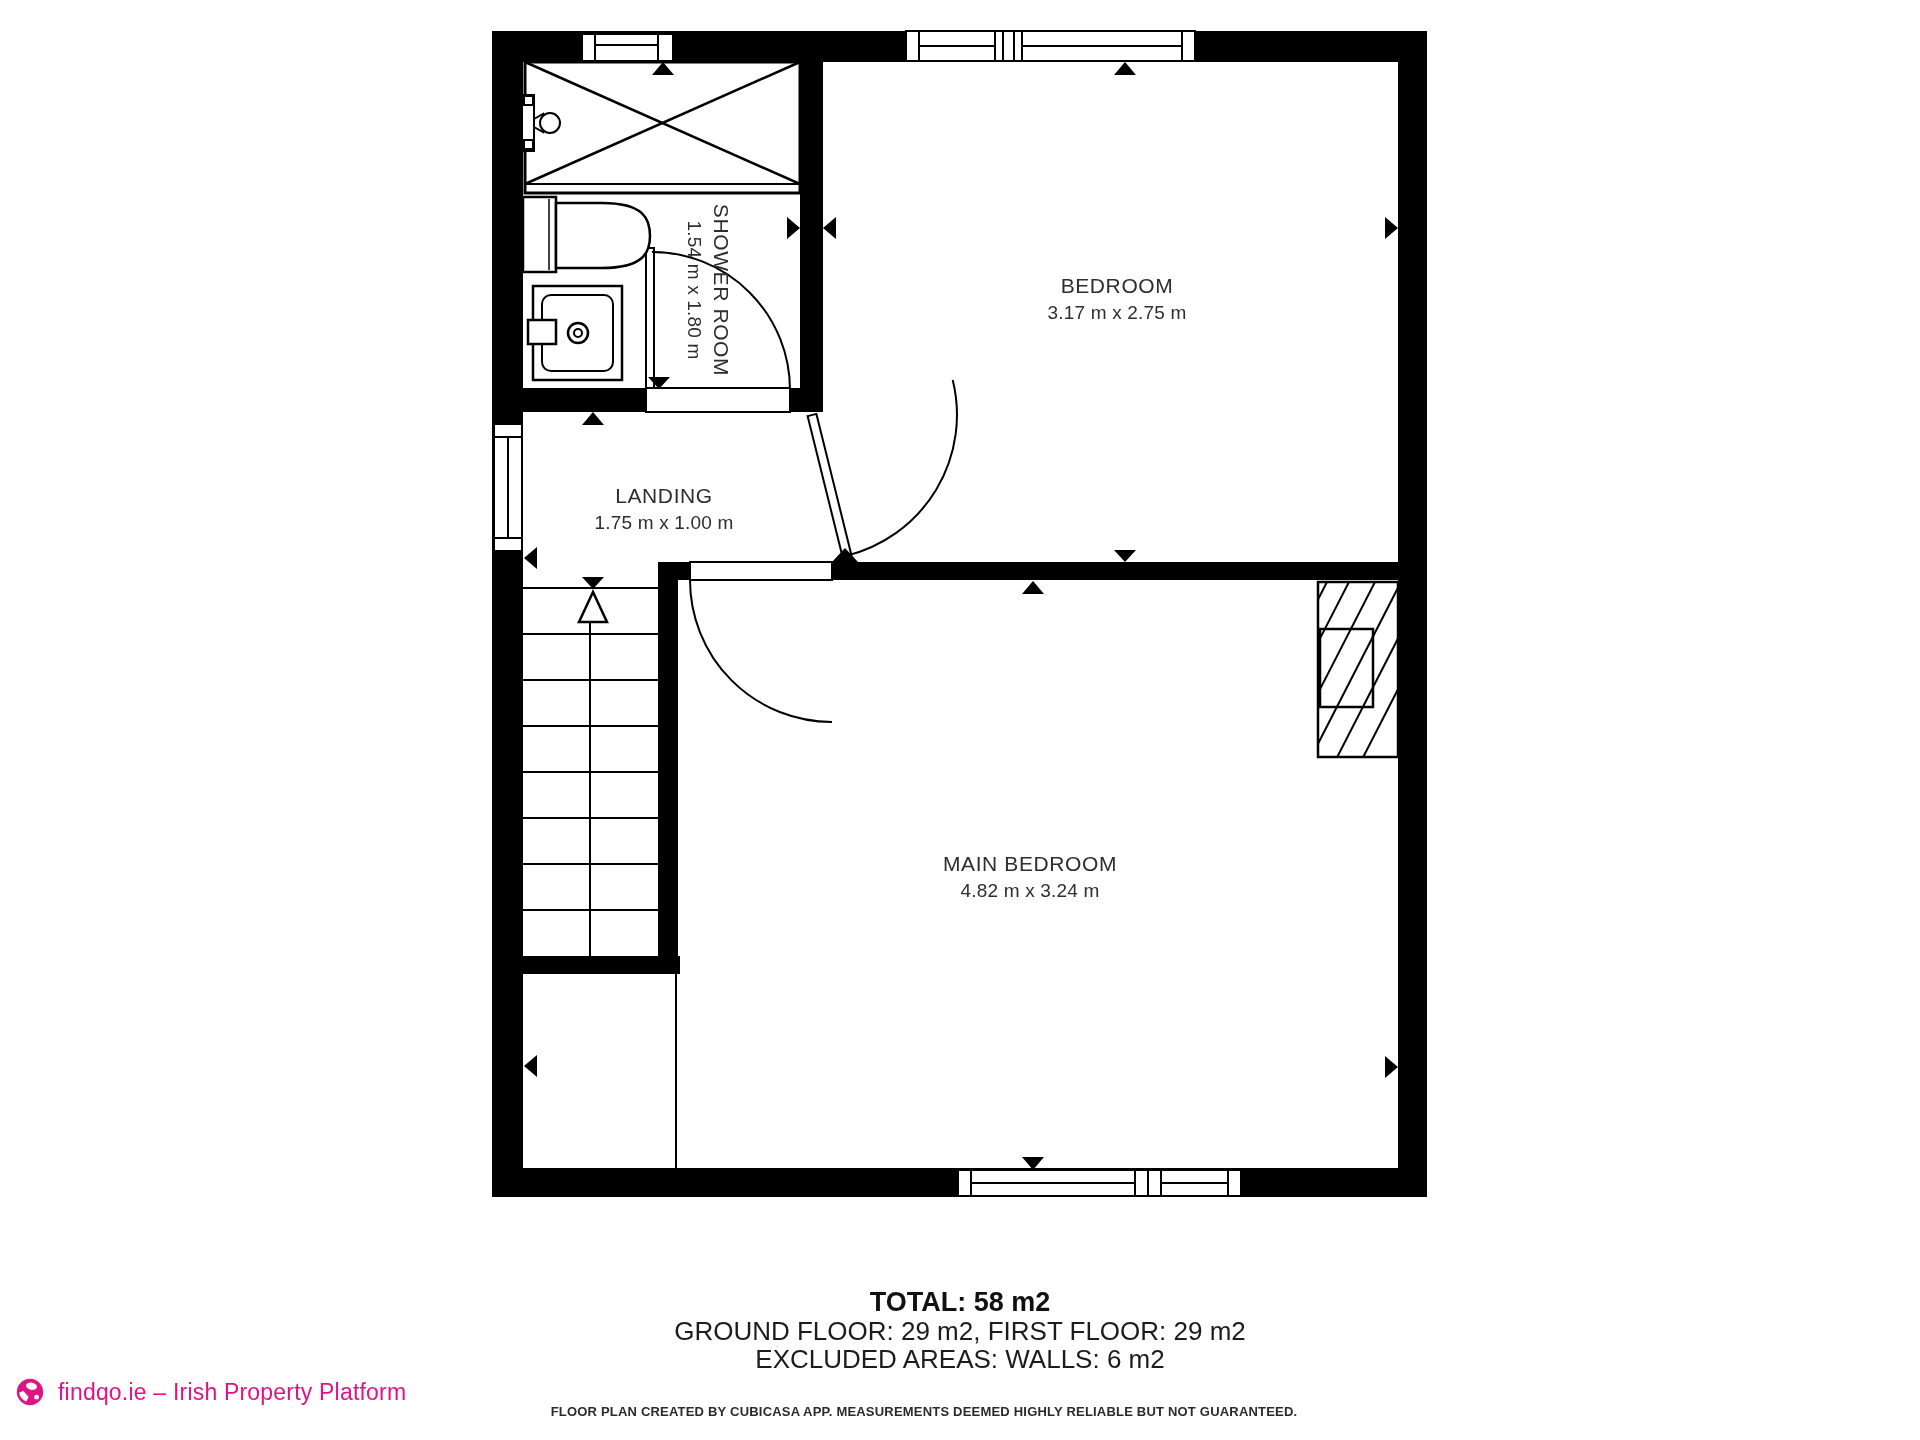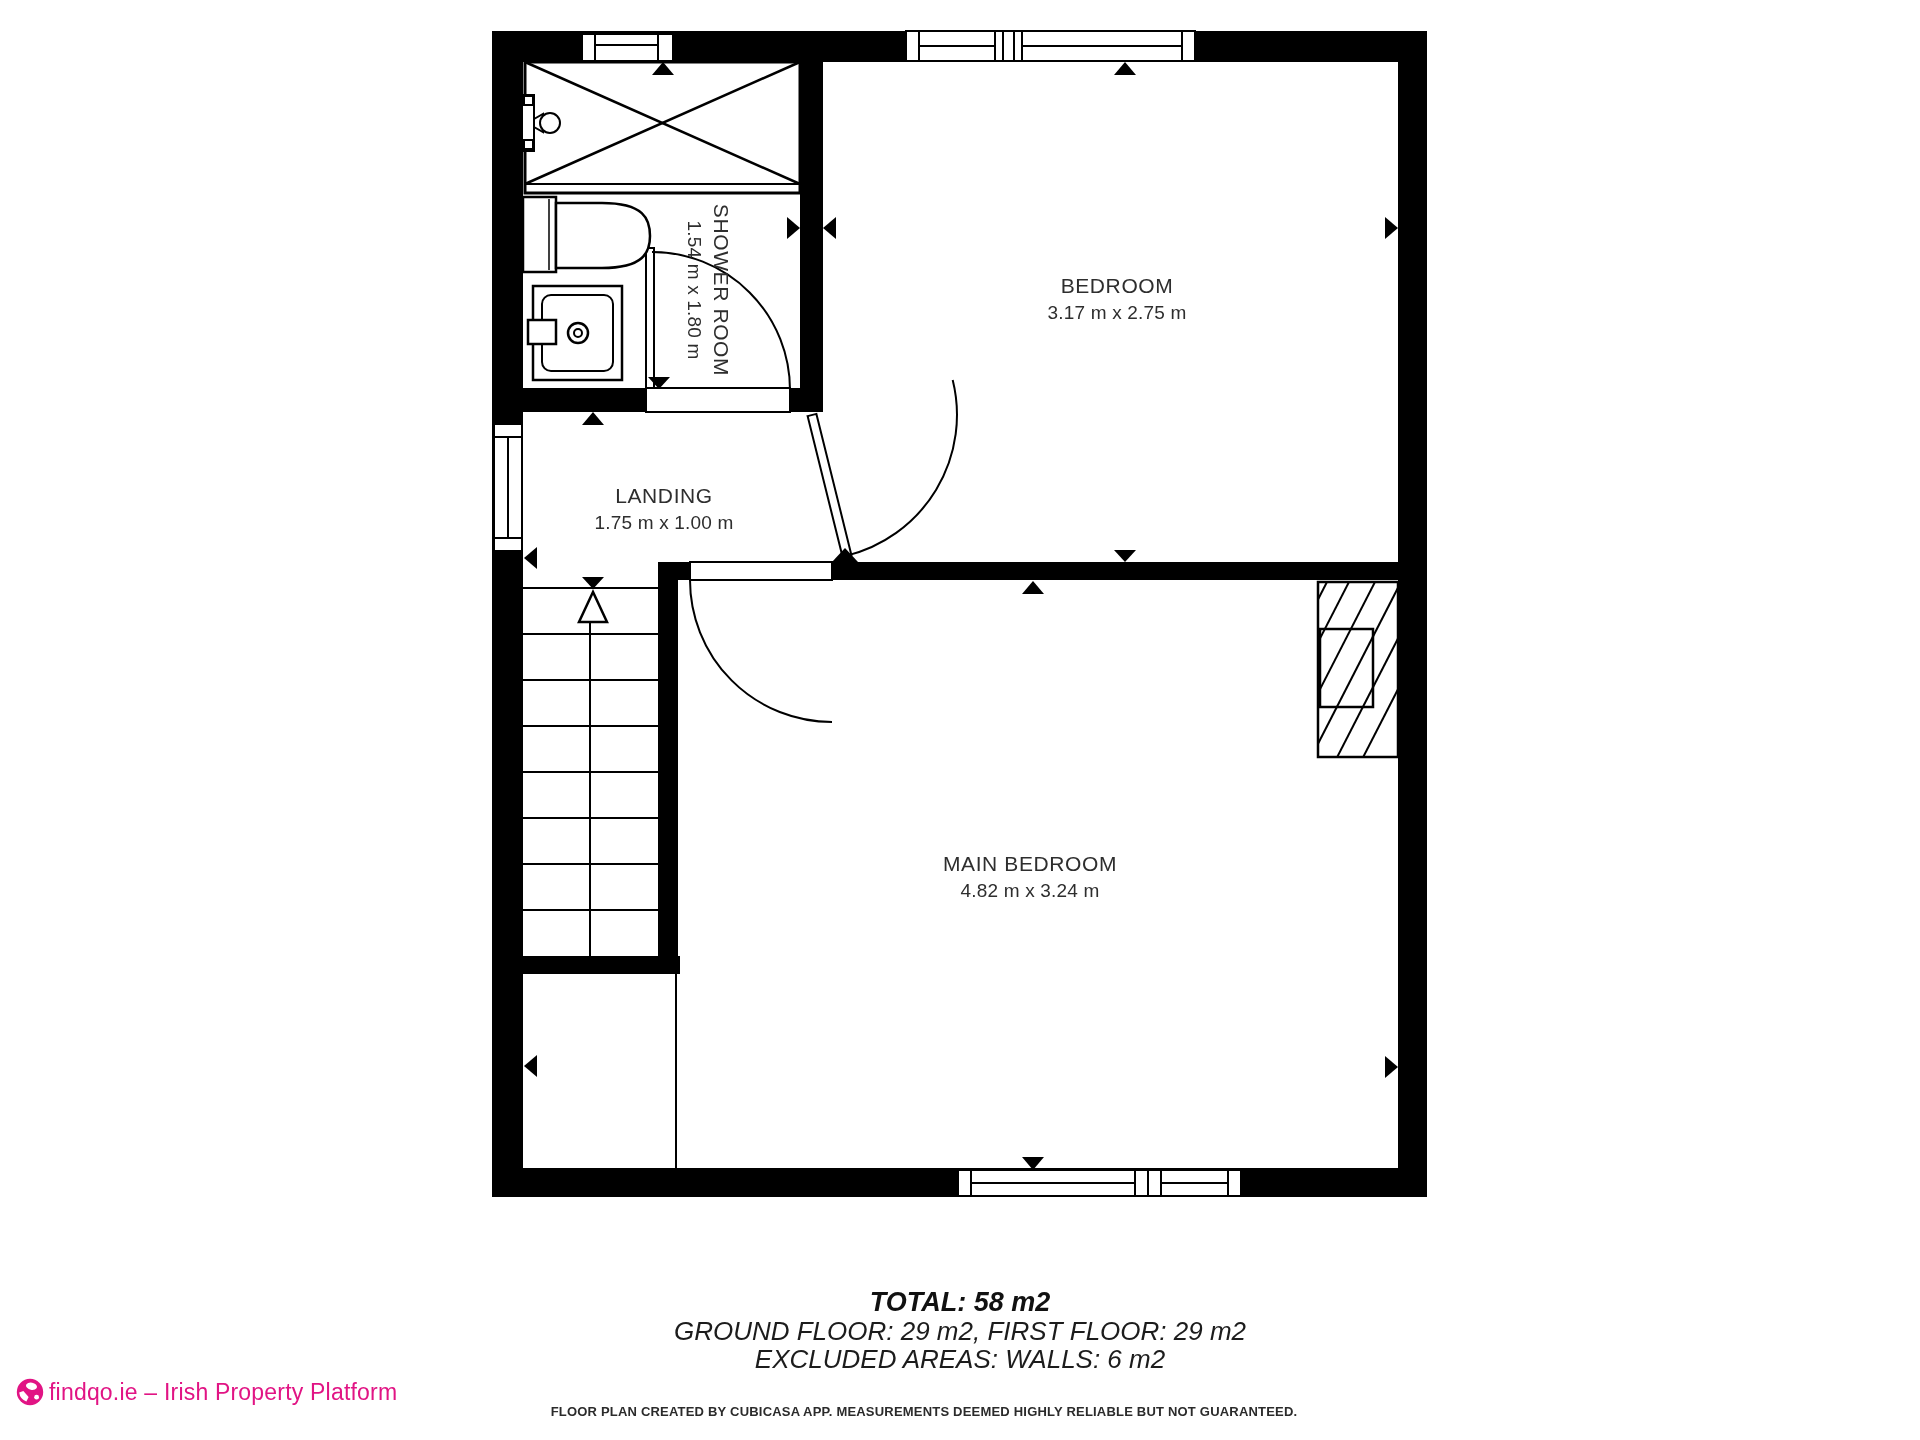--- a/index.html
+++ b/index.html
@@ -4,26 +4,26 @@
 <style>
   html,body{margin:0;padding:0;background:#ffffff;}
   .page{position:relative;width:1920px;height:1440px;background:#ffffff;overflow:hidden;
         font-family:"Liberation Sans", sans-serif;}
   .plan-svg{position:absolute;left:0;top:0;}
   .room-label{position:absolute;transform:translate(-50%,-50%);text-align:center;
               color:#2e2e2e;white-space:nowrap;line-height:27px;}
   .room-label.rot{transform:translate(-50%,-50%) rotate(90deg);}
   .room-name{display:block;font-size:21px;letter-spacing:0.6px;}
   .room-dims{display:block;font-size:19px;letter-spacing:0.2px;}
-  .summary{position:absolute;left:0;top:1288px;width:1920px;text-align:center;color:#1c1c1c;font-style:italic;}
+  .summary{position:absolute;left:0;top:1288px;width:1920px;text-align:center;color:#1c1c1c;}
   .summary .total{font-size:27px;font-weight:bold;line-height:29px;color:#111;}
   .summary .line{font-size:26px;line-height:28px;}
   .disclaimer{position:absolute;left:0;top:1404px;width:1848px;text-align:center;
               font-size:13px;font-weight:600;letter-spacing:0.2px;color:#2b2b2b;}
-  .footer{position:absolute;left:16px;top:1378px;display:flex;align-items:center;gap:5px;}
+  .footer{position:absolute;left:16px;top:1378px;display:flex;align-items:center;gap:14px;}
   .footer .brand-text{font-size:23px;color:#e11484;letter-spacing:0.2px;}
 </style>
 </head>
 <body>
 
 <div class="page">
 
   <svg class="plan-svg" width="1920" height="1440" viewBox="0 0 1920 1440">
     <defs>
       <clipPath id="chimclip">

